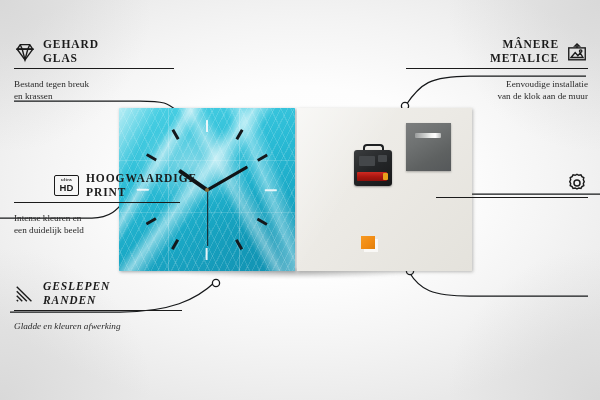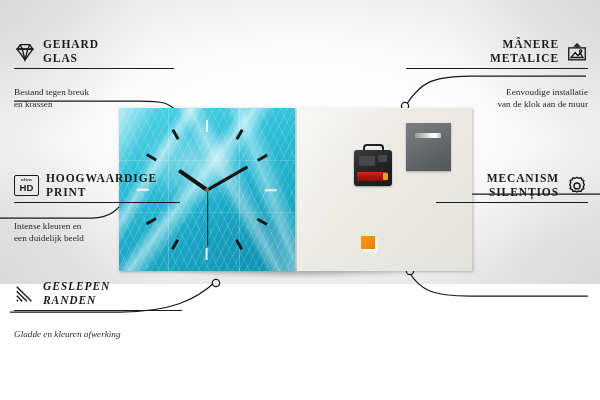--- a/index.html
+++ b/index.html
@@ -3,21 +3,21 @@
 <meta charset="utf-8">
 <style>
   html,body{margin:0;padding:0;}
   body{
     width:600px;height:400px;overflow:hidden;
     font-family:"Liberation Serif",serif;
     background:#ffffff;
     position:relative;
   }
   #stage{
-    position:absolute;inset:0;width:600px;height:284px;
+    position:absolute;inset:0;width:600px;height:400px;
     background:
       radial-gradient(ellipse 62% 58% at 50% 46%, #ffffff 0%, #fdfdfd 42%, #f4f4f4 70%, #e9e9e9 100%);
   }
   .corner-shade{position:absolute;width:150px;height:150px;pointer-events:none;}
   .cs-tl{left:0;top:0;background:radial-gradient(circle at 0% 0%, rgba(190,190,190,.38), rgba(190,190,190,0) 72%);}
   .cs-tr{right:0;top:0;background:radial-gradient(circle at 100% 0%, rgba(190,190,190,.38), rgba(190,190,190,0) 72%);}
   .cs-bl{left:0;bottom:0;background:radial-gradient(circle at 0% 100%, rgba(190,190,190,.38), rgba(190,190,190,0) 72%);}
   .cs-br{right:0;bottom:0;background:radial-gradient(circle at 100% 100%, rgba(190,190,190,.38), rgba(190,190,190,0) 72%);}
 
   
@@ -122,29 +122,29 @@
   .co-title{
     font-family:"Liberation Serif",serif;
     font-size:11.5px;font-weight:700;letter-spacing:.9px;
     color:#1b1b1b;line-height:13.5px;text-transform:uppercase;
     white-space:pre-line;
   }
   .co-rule{height:1px;background:#1b1b1b;margin-top:3px;}
   .co-desc{
     font-family:"Liberation Serif",serif;
     font-size:9.2px;line-height:11.6px;color:#2a2a2a;
-    margin-top:18px;white-space:pre-line;
+    margin-top:10px;white-space:pre-line;
   }
   .co-desc.right{text-align:right;}
   .ico{width:22px;height:22px;flex:0 0 22px;display:block;}
   .ico svg{display:block;width:22px;height:22px;}
   .hd-badge{
     width:23px;height:19px;border:1.4px solid #1b1b1b;border-radius:2px;
     display:flex;flex-direction:column;align-items:center;justify-content:center;
-    flex:0 0 23px;line-height:1;
+    flex:0 0 23px;line-height:1;margin-left:40px;
   }
   .hd-badge .u{font-size:4.3px;font-weight:700;letter-spacing:.3px;color:#1b1b1b;font-family:"Liberation Sans",sans-serif;}
   .hd-badge .h{font-size:9.5px;font-weight:700;letter-spacing:.2px;color:#1b1b1b;font-family:"Liberation Sans",sans-serif;margin-top:.5px;}
 </style>
 </head>
 <body>
 
 <div id="stage">
 
   <div class="corner-shade cs-tl"></div>
@@ -291,22 +291,20 @@
         </svg>
       </span>
     </div>
     <div class="co-rule" style="width:182px;margin-left:auto"></div>
     <div class="co-desc right">Eenvoudige installatie
 van de klok aan de muur</div>
   </div>
 
   <div class="callout" style="right:12px;top:172px;width:160px;text-align:right;">
     <div class="co-head right">
-      <span class="co-title" style="text-align:right">MECANISM
-SILENȚIOS</span>
       <span class="ico">
         <svg viewBox="0 0 24 24" fill="none" stroke="#1b1b1b" stroke-width="1.6">
           <path d="M12 2.6 l2.1 1.0 2.2 -0.5 1.1 2.0 2.0 1.1 -0.5 2.2 1.0 2.1 -1.0 2.1 0.5 2.2 -2.0 1.1 -1.1 2.0 -2.2 -0.5 -2.1 1.0 -2.1 -1.0 -2.2 0.5 -1.1 -2.0 -2.0 -1.1 0.5 -2.2 -1.0 -2.1 1.0 -2.1 -0.5 -2.2 2.0 -1.1 1.1 -2.0 2.2 0.5 Z"></path>
           <circle cx="12" cy="12" r="3.3"></circle>
         </svg>
       </span>
     </div>
     <div class="co-rule" style="width:152px;margin-left:auto"></div>
   </div>
 

